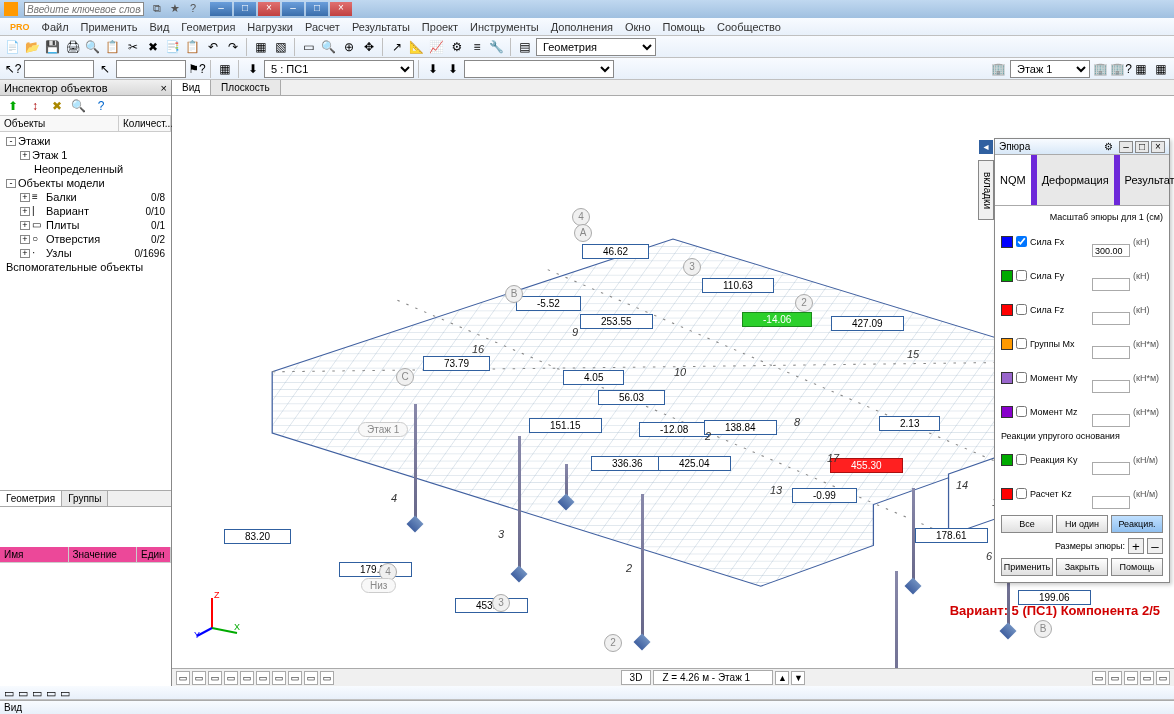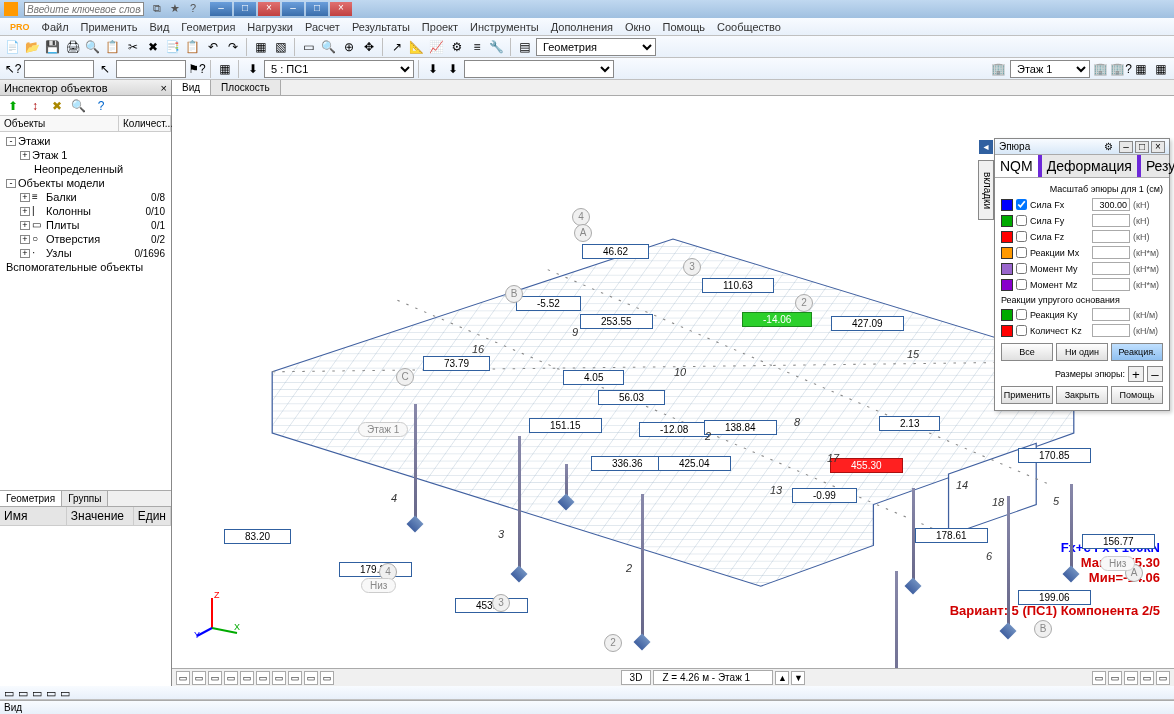--- a/index.html
+++ b/index.html
@@ -40,21 +40,21 @@
 .left-panel .tree-header div:first-child { flex: 1; }
 .left-panel .tree { flex: 1; overflow: auto; font-size: 11px; padding: 2px; }
 .left-panel .tree .tree-item { display: flex; align-items: center; padding: 1px 0; white-space: nowrap; }
 .left-panel .tree .tree-exp { width: 10px; text-align: center; cursor: pointer; font-size: 9px; border: 1px solid #888; height: 9px; line-height: 7px; margin-right: 2px; }
 .left-panel .tree .tree-icon { width: 12px; height: 12px; margin-right: 2px; font-size: 10px; }
 .left-panel .tree .count { margin-left: auto; padding-right: 4px; font-size: 10px; }
 .left-panel .tabs { height: 16px; background: #f0f0f0; display: flex; font-size: 10px; border-top: 1px solid #aaa; }
 .left-panel .tabs .tab { padding: 2px 6px; border-right: 1px solid #aaa; background: #fff; cursor: pointer; }
 .left-panel .tabs .tab.inactive { background: #e8e8e8; }
 .left-panel .props { flex: 0 0 auto; min-height: 180px; background: #fff; border-top: 1px solid #aaa; }
-.left-panel .props-header { display: flex; background: #e5e5e5; border-bottom: 1px solid #ccc; font-size: 12px; }
+.left-panel .props-header { display: flex; background: #ec4899; border-bottom: 1px solid #ccc; font-size: 10px; margin-top: 40px; }
 .left-panel .props-header div { padding: 2px 4px; border-right: 1px solid #ccc; flex: 1; }
 
 
 .viewport-wrap { flex: 1; display: flex; flex-direction: column; background: #fff; }
 .view-tabs { height: 16px; background: #f0f0f0; display: flex; font-size: 10px; border-bottom: 1px solid #aaa; }
 .view-tabs .vtab { padding: 2px 10px; border-right: 1px solid #aaa; background: #fff; cursor: pointer; }
 .view-tabs .vtab.inactive { background: #e8e8e8; }
 .viewport { flex: 1; position: relative; background: #fff; overflow: hidden; }
 .viewport svg { width: 100%; height: 100%; }
 
@@ -79,29 +79,29 @@
 
 .vp-bottom { height: 18px; background: #f0f0f0; border-top: 1px solid #aaa; display: flex; align-items: center; padding: 0 4px; gap: 2px; font-size: 10px; }
 .vp-bottom .vb-btn { width: 14px; height: 14px; border: 1px solid #aaa; background: #fff; cursor: pointer; text-align: center; line-height: 12px; font-size: 9px; }
 
 
 .right-panel { position: absolute; right: 4px; top: 58px; width: 176px; background: #f0f0f0; border: 1px solid #888; font-size: 10px; box-shadow: 2px 2px 4px rgba(0,0,0,.2); }
 .right-panel .rp-title { height: 16px; background: linear-gradient(#f8fbff, #d8e8f8); display: flex; align-items: center; padding: 0 4px; border-bottom: 1px solid #aaa; }
 .right-panel .rp-title span:first-child { flex: 1; }
 .right-panel .rp-title .wbtn { width: 14px; height: 12px; border: 1px solid #888; background: #e8e8e8; margin-left: 2px; text-align: center; line-height: 10px; cursor: pointer; }
 .right-panel .rp-tabs { display: flex; border-bottom: 1px solid #aaa; background: #e8e8e8; }
-.right-panel .rp-tab { padding: 3px 5px; border-right: 4px solid #6d28d9; font-size: 14px; cursor: pointer; }
+.right-panel .rp-tab { padding: 19px 5px; border-right: 6px solid #6d28d9; font-size: 11px; cursor: pointer; }
 .right-panel .rp-tab.active { background: #fff; }
 .right-panel .rp-body { background: #fff; padding: 6px; }
 .right-panel .rp-scale { text-align: right; font-size: 9px; margin-bottom: 4px; }
 .right-panel .rp-row { display: flex; align-items: center; margin-bottom: 3px; gap: 3px; }
 .right-panel .rp-swatch { width: 12px; height: 12px; border: 1px solid #333; }
 .right-panel .rp-check { width: 11px; height: 11px; }
 .right-panel .rp-lbl { flex: 1; font-size: 9px; }
-.right-panel .rp-val { width: 38px; height: 13px; border: 1px solid #aaa; font-size: 9px; text-align: right; padding: 0 2px; }
+.right-panel .rp-val { width: 38px; height: 13px; border: 1px solid #aaa; font-size: 9px; padding: 0 2px; margin-top: 18px; }
 .right-panel .rp-unit { width: 30px; font-size: 9px; color: #555; }
 .right-panel .rp-section { font-size: 9px; margin: 4px 0 3px; }
 .right-panel .rp-btns { display: flex; gap: 3px; margin-top: 6px; }
 .right-panel .rp-btn { flex: 1; height: 18px; border: 1px solid #888; background: linear-gradient(#fefefe, #e0e0e0); font-size: 9px; cursor: pointer; }
 .right-panel .rp-btn.hl { background: linear-gradient(#c0e0ff, #90c0f0); }
 .right-panel .rp-size { display: flex; align-items: center; justify-content: flex-end; gap: 3px; margin-top: 5px; font-size: 9px; }
 .right-panel .rp-size button { width: 16px; height: 16px; border: 1px solid #888; background: #f0f0f0; cursor: pointer; }
 .right-panel .rp-checks2 { display: flex; gap: 6px; margin-top: 4px; font-size: 9px; }
 .right-panel .rp-btns2 { display: flex; gap: 3px; margin-top: 4px; }
 
@@ -252,21 +252,21 @@
         </div>
         <div class="tree-item" style="padding-left: 18px;">
           <span class="tree-exp">+</span>
           <span class="tree-icon">≡</span>
           <span>Балки</span>
           <span class="count">0/8</span>
         </div>
         <div class="tree-item" style="padding-left: 18px;">
           <span class="tree-exp">+</span>
           <span class="tree-icon">|</span>
-          <span>Колонны</span>
+          <span>Вариант</span>
           <span class="count">0/10</span>
         </div>
         <div class="tree-item" style="padding-left: 18px;">
           <span class="tree-exp">+</span>
           <span class="tree-icon">▭</span>
           <span>Плиты</span>
           <span class="count">0/1</span>
         </div>
         <div class="tree-item" style="padding-left: 18px;">
           <span class="tree-exp">+</span>
@@ -399,21 +399,21 @@
           <div class="rp-row">
             <div class="rp-swatch" style="background: rgb(255, 0, 0);"></div>
             <input type="checkbox" class="rp-check" style="">
             <span class="rp-lbl">Сила Fz</span>
             <input class="rp-val" style="">
             <span class="rp-unit">(кН)</span>
           </div>
           <div class="rp-row">
             <div class="rp-swatch" style="background: rgb(255, 153, 0);"></div>
             <input type="checkbox" class="rp-check" style="">
-            <span class="rp-lbl">Реакции Mx</span>
+            <span class="rp-lbl">Группы Mx</span>
             <input class="rp-val" style="">
             <span class="rp-unit">(кН*м)</span>
           </div>
           <div class="rp-row">
             <div class="rp-swatch" style="background: rgb(153, 102, 204);"></div>
             <input type="checkbox" class="rp-check" style="">
             <span class="rp-lbl">Момент My</span>
             <input class="rp-val" style="">
             <span class="rp-unit">(кН*м)</span>
           </div>
@@ -430,21 +430,21 @@
           <div class="rp-row">
             <div class="rp-swatch" style="background: rgb(0, 170, 0);"></div>
             <input type="checkbox" class="rp-check" style="">
             <span class="rp-lbl">Реакция Ky</span>
             <input class="rp-val" style="">
             <span class="rp-unit">(кН/м)</span>
           </div>
           <div class="rp-row">
             <div class="rp-swatch" style="background: rgb(255, 0, 0);"></div>
             <input type="checkbox" class="rp-check" style="">
-            <span class="rp-lbl">Количест Kz</span>
+            <span class="rp-lbl">Расчет Kz</span>
             <input class="rp-val" style="">
             <span class="rp-unit">(кН/м)</span>
           </div>
         </div>
       <div class="rp-btns">
         <button class="rp-btn">Все</button>
         <button class="rp-btn">Ни один</button>
         <button class="rp-btn hl">Реакция.</button>
       </div>
       <div class="rp-size">

